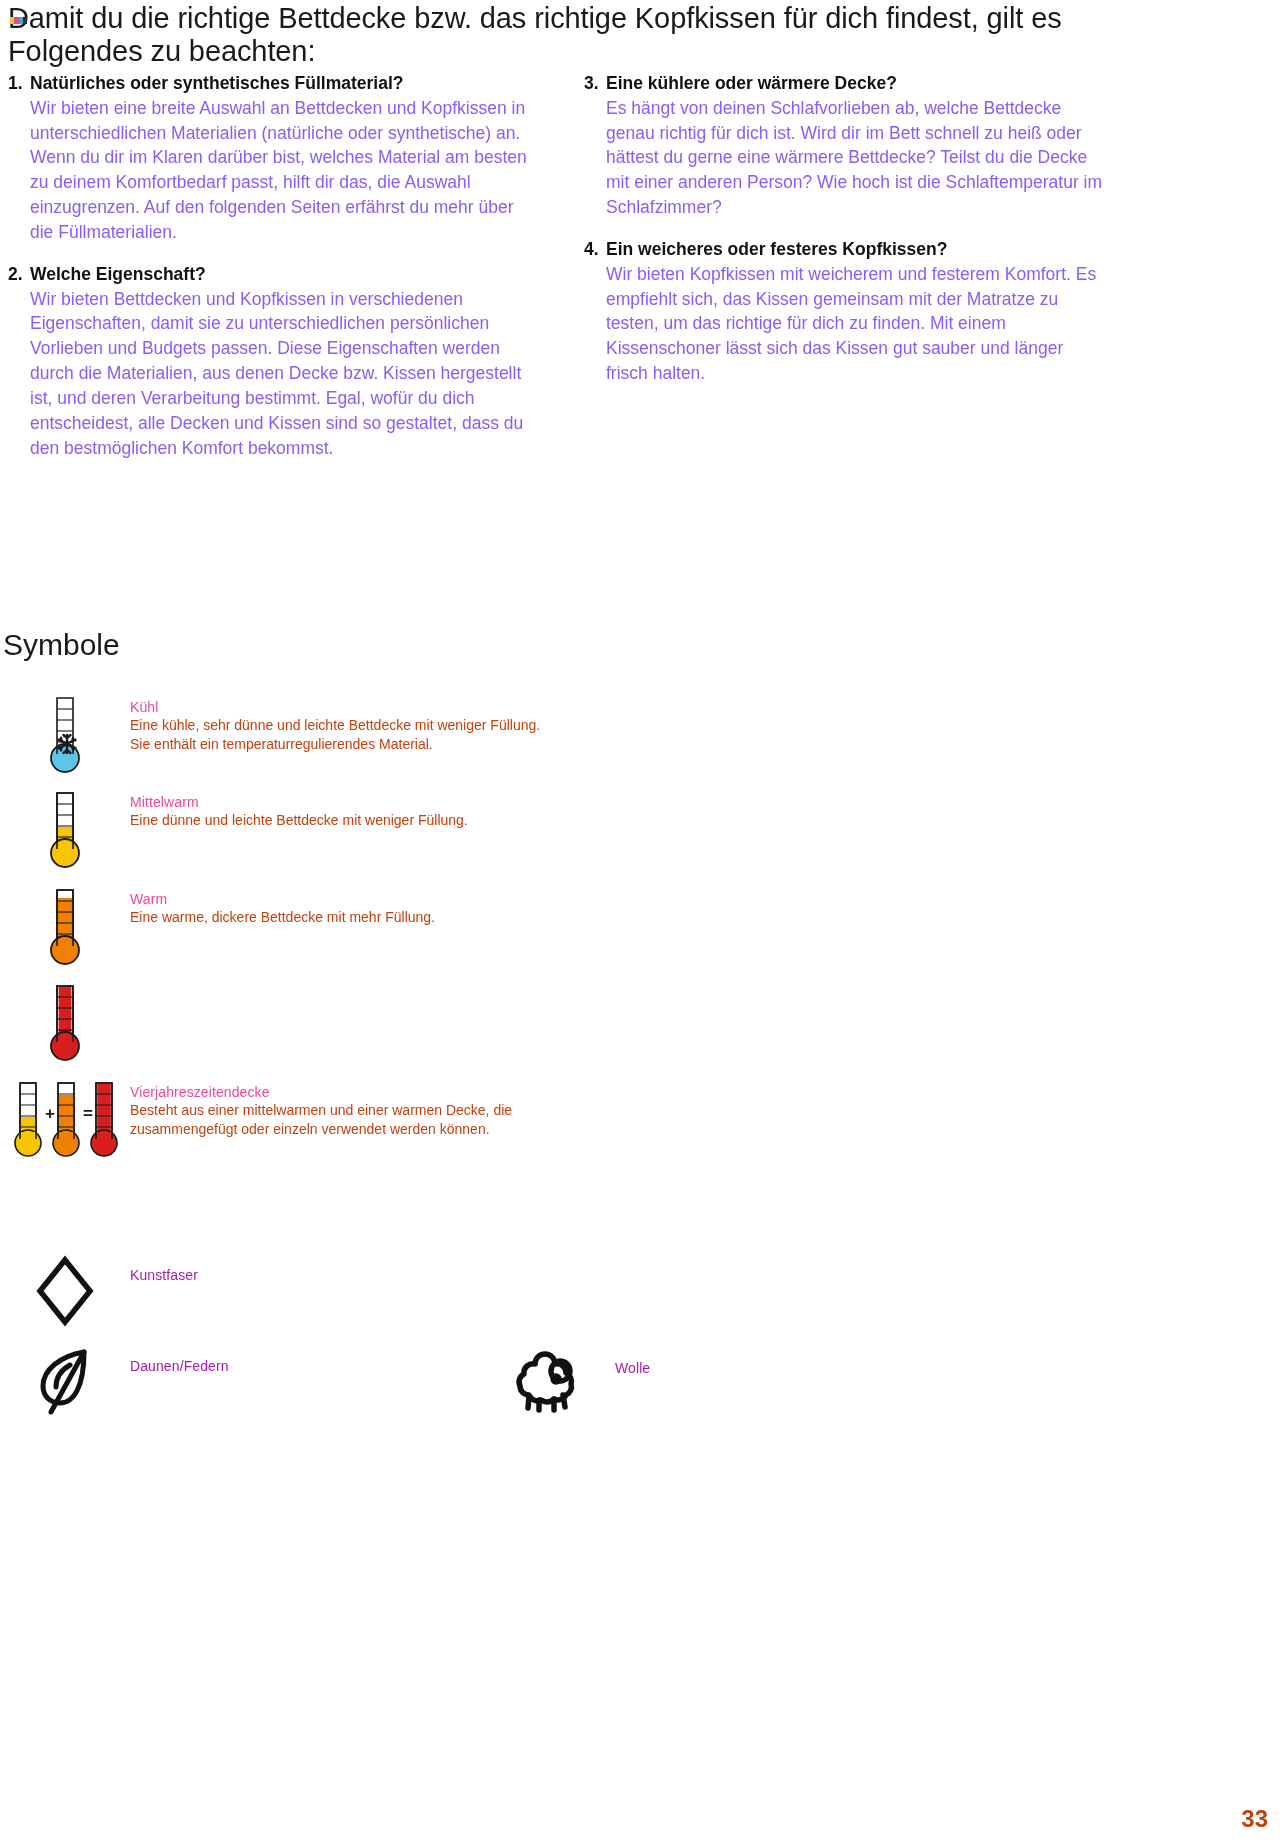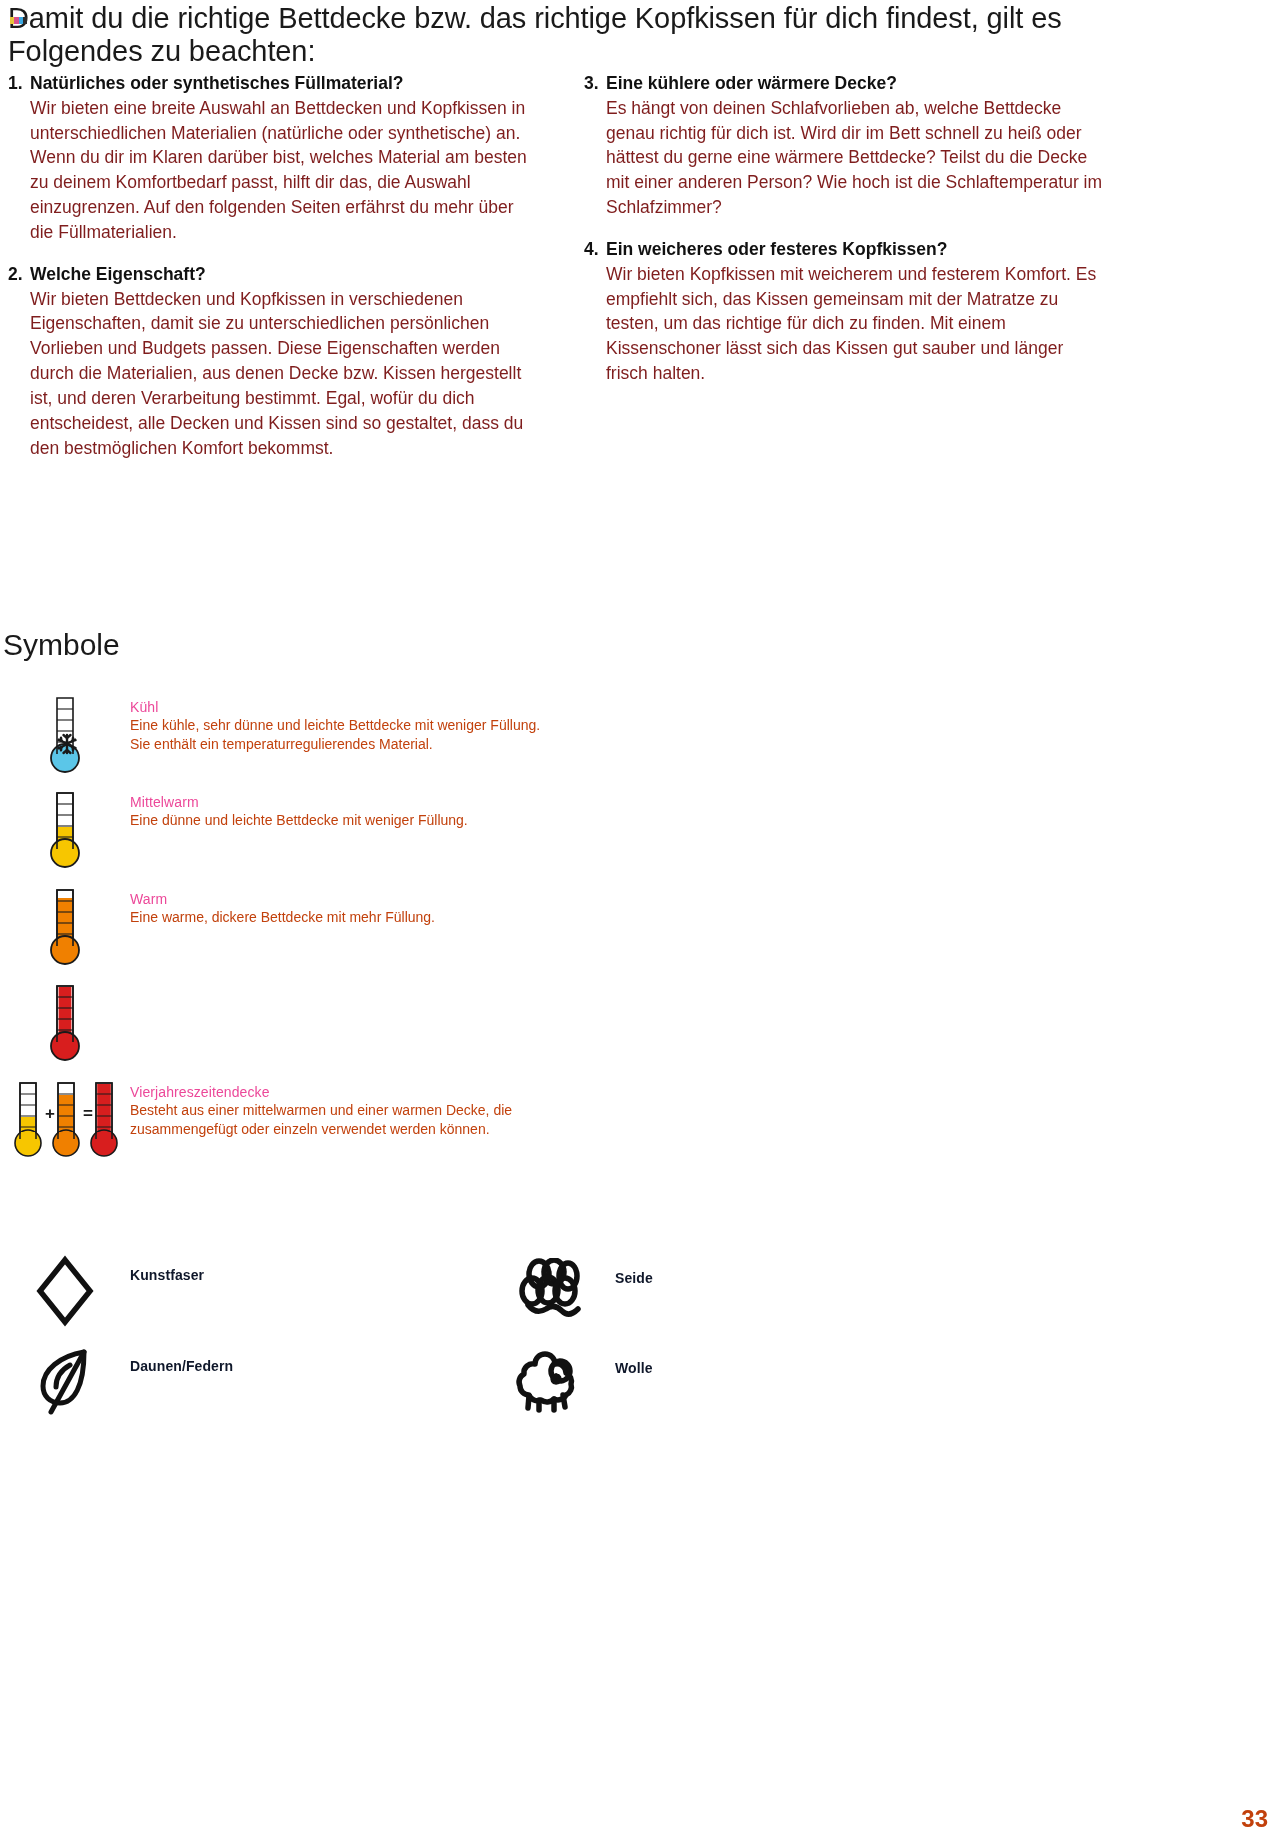--- a/index.html
+++ b/index.html
@@ -61,21 +61,21 @@
     color: #111;
     margin-bottom: 1px;
   }
   .qnum { width: 22px; flex: 0 0 22px; text-align: left; }
   .qtitle { flex: 1 1 auto; }
 
   .qbody {
     padding-left: 22px;
     font-size: 17.5px;
     line-height: 1.42;
-    color: #7f1d1d;
+    color: #8b5cf6;
     font-weight: 400;
     hyphens: manual;
   }
 
   
   .symbole-head {
     position: absolute;
     left: 3px; top: 628px;
     font-size: 30px;
     font-weight: 400;
@@ -142,22 +142,22 @@
   }
   .mat-icon {
     width: 130px;
     flex: 0 0 130px;
     display: flex;
     justify-content: center;
     align-items: center;
   }
   .mat-label {
     font-size: 14px;
-    font-weight: 700;
-    color: #0f172a;
+    font-weight: 400;
+    color: #a21caf;
     letter-spacing: 0.1px;
     align-self: flex-start;
     padding-top: 12px;
   }
 
   
   .page-number {
     position: absolute;
     right: 12px;
     bottom: 10px;
@@ -389,36 +389,20 @@
 
     <div class="mat-row">
       <div class="mat-cell">
         <div class="mat-icon">
           <svg width="60" height="72" viewBox="0 0 60 72">
             <path d="M30 5 L55 36 L30 67 L5 36 Z" fill="none" stroke="#111111" stroke-width="5.5" stroke-linejoin="miter"></path>
           </svg>
         </div>
         <div class="mat-label">Kunstfaser</div>
       </div>
-      <div class="mat-cell">
-        <div class="mat-icon">
-          <svg width="72" height="66" viewBox="0 0 72 66">
-            <g fill="none" stroke="#111111" stroke-width="5.5" stroke-linecap="round" stroke-linejoin="round">
-              <ellipse cx="25" cy="16" rx="10" ry="13"></ellipse>
-              <ellipse cx="40" cy="14" rx="10" ry="12"></ellipse>
-              <ellipse cx="54" cy="18" rx="9" ry="13"></ellipse>
-              <ellipse cx="18" cy="33" rx="10" ry="13"></ellipse>
-              <ellipse cx="34" cy="32" rx="10" ry="13"></ellipse>
-              <ellipse cx="51" cy="33" rx="10" ry="13"></ellipse>
-              <path d="M14 47 q8 10 18 4 q8 -6 16 2 q7 7 16 -2"></path>
-            </g>
-          </svg>
-        </div>
-        <div class="mat-label">Seide</div>
-      </div>
     </div>
 
     <div class="mat-row">
       <div class="mat-cell">
         <div class="mat-icon">
           <svg width="62" height="72" viewBox="0 0 62 72">
             <g fill="none" stroke="#111111" stroke-width="5" stroke-linecap="round" stroke-linejoin="round">
               <path d="M50 6 C26 10 9 24 9 40 C9 50 16 57 26 57 C40 57 50 40 50 6 Z"></path>
               <path d="M50 6 L17 66"></path>
               <path d="M36 19 C27 24 22 31 22 41"></path>

